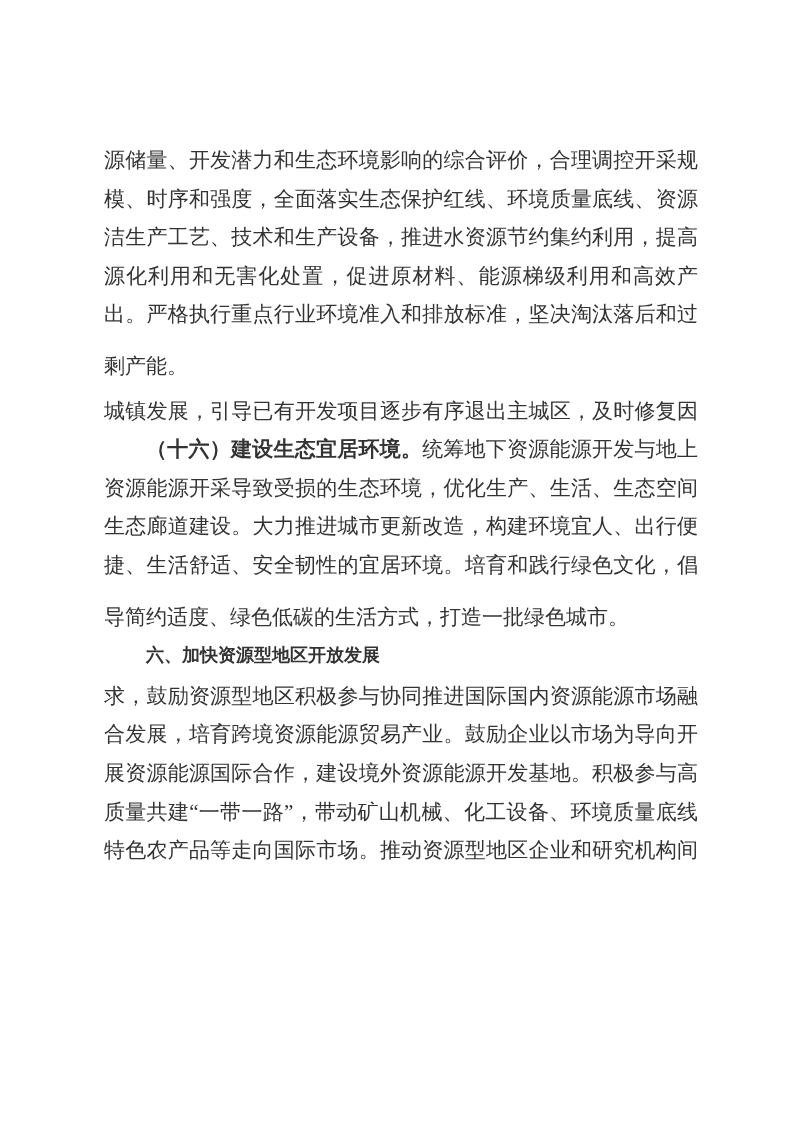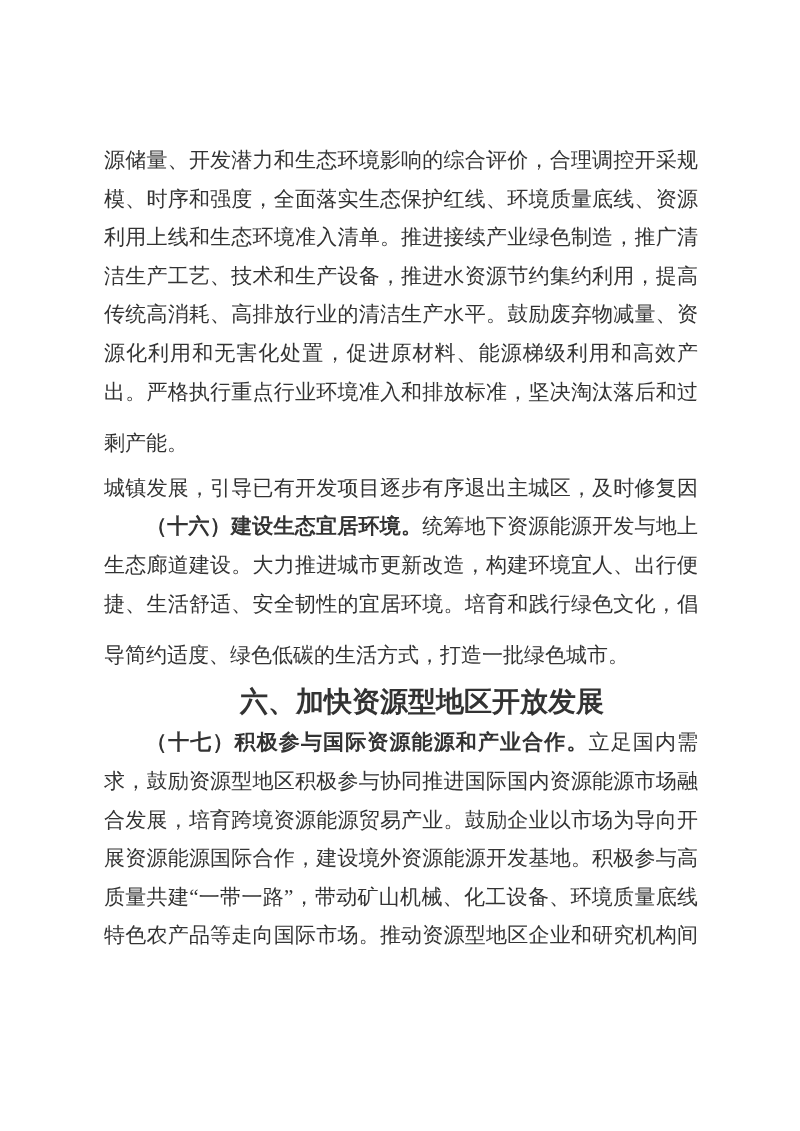--- a/index.html
+++ b/index.html
@@ -47,54 +47,51 @@
   }
   .text-line.indent {
     text-indent: 42px;
   }
   .bold-seg {
     font-weight: bold;
   }
   .section-heading {
     font-family: "Liberation Sans", "DejaVu Sans", sans-serif;
     font-weight: bold;
-    font-size: 28px;
+    font-size: 18px;
     line-height: 38.6px;
     height: 38.6px;
     padding-left: 42px;
-    margin-top: 8px;
     margin-bottom: 2px;
-    text-align: center;
+    text-align: left;
   }
 </style>
 </head>
 <body>
 
 <div class="page">
   <div class="content" id="doc-content">
       <div class="para">
         <div class="text-line">源储量、开发潜力和生态环境影响的综合评价，合理调控开采规</div>
         <div class="text-line">模、时序和强度，全面落实生态保护红线、环境质量底线、资源</div>
-        <div class="text-line">利用上线和生态环境准入清单。推进接续产业绿色制造，推广清</div>
         <div class="text-line">洁生产工艺、技术和生产设备，推进水资源节约集约利用，提高</div>
-        <div class="text-line">传统高消耗、高排放行业的清洁生产水平。鼓励废弃物减量、资</div>
         <div class="text-line">源化利用和无害化处置，促进原材料、能源梯级利用和高效产</div>
         <div class="text-line">出。严格执行重点行业环境准入和排放标准，坚决淘汰落后和过</div>
         <div class="text-line lastline">剩产能。</div>
       </div>
       <div class="para">
         <div class="text-line">城镇发展，引导已有开发项目逐步有序退出主城区，及时修复因</div>
         <div class="text-line indent"><span class="bold-seg">（十六）建设生态宜居环境。</span><span class="plain-seg">统筹地下资源能源开发与地上</span></div>
+        <div class="text-line">资源能源开采导致受损的生态环境，优化生产、生活、生态空间</div>
         <div class="text-line">生态廊道建设。大力推进城市更新改造，构建环境宜人、出行便</div>
         <div class="text-line">捷、生活舒适、安全韧性的宜居环境。培育和践行绿色文化，倡</div>
         <div class="text-line lastline">导简约适度、绿色低碳的生活方式，打造一批绿色城市。</div>
       </div>
       <div class="section-heading">六、加快资源型地区开放发展</div>
       <div class="para">
-        <div class="text-line indent"><span class="bold-seg">（十七）积极参与国际资源能源和产业合作。</span><span class="plain-seg">立足国内需</span></div>
         <div class="text-line">求，鼓励资源型地区积极参与协同推进国际国内资源能源市场融</div>
         <div class="text-line">合发展，培育跨境资源能源贸易产业。鼓励企业以市场为导向开</div>
         <div class="text-line">展资源能源国际合作，建设境外资源能源开发基地。积极参与高</div>
         <div class="text-line">质量共建“一带一路”，带动矿山机械、化工设备、环境质量底线</div>
         <div class="text-line">特色农产品等走向国际市场。推动资源型地区企业和研究机构间</div>
       </div>
     </div>
 </div>
 
 </body></html>

